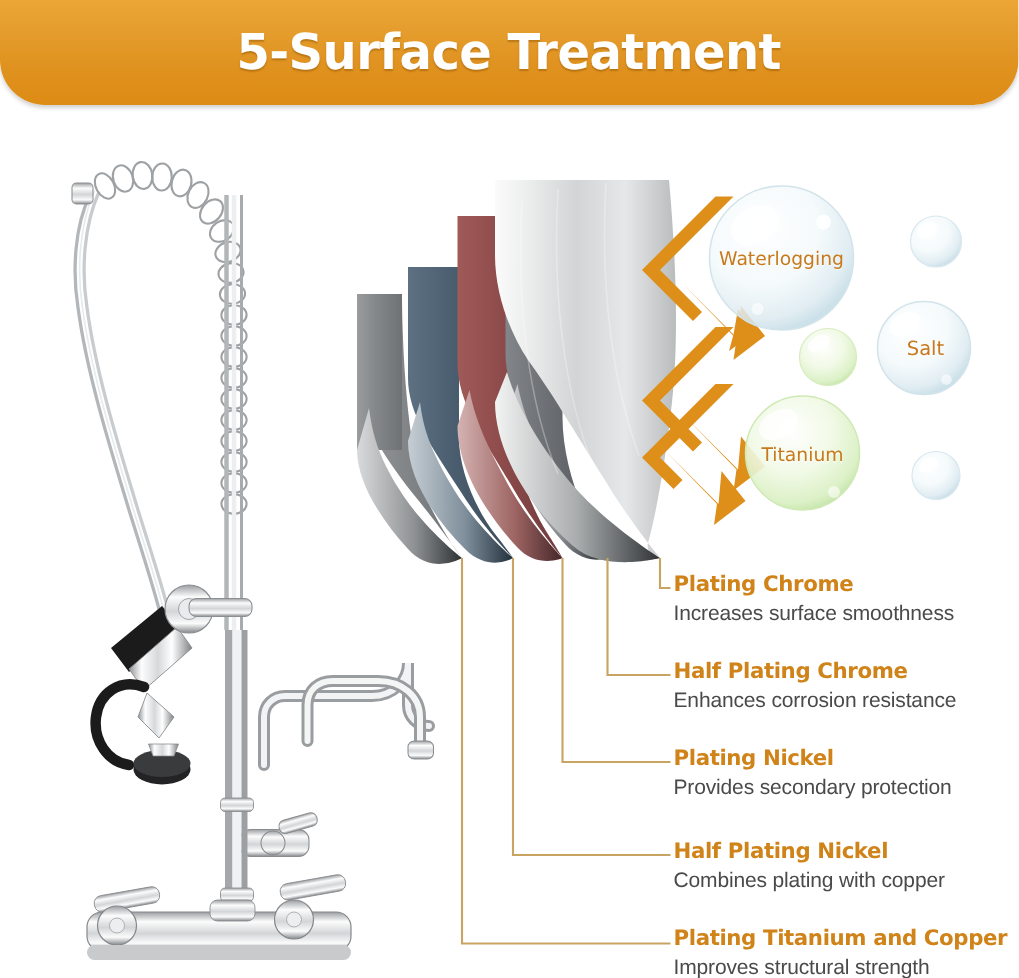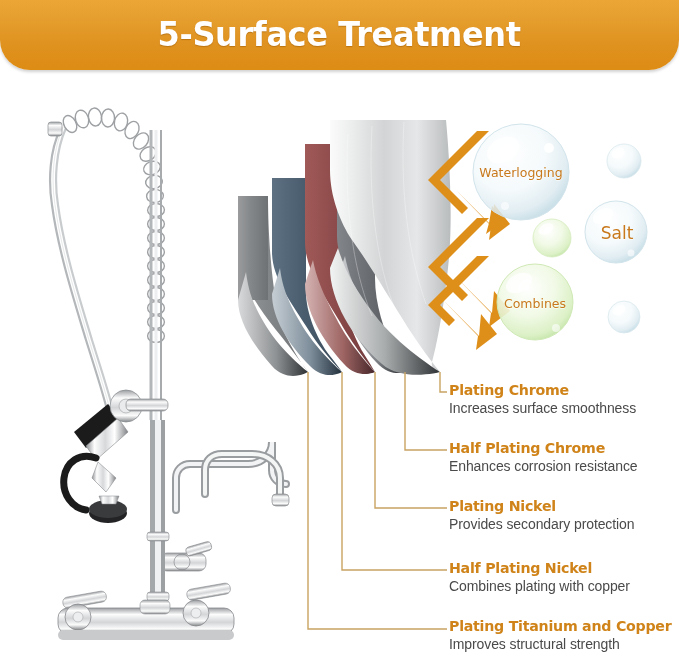--- a/index.html
+++ b/index.html
@@ -64,21 +64,21 @@
   .bubble-label {
     position: absolute;
     color: #c8791c;
     font-family: "DejaVu Sans", sans-serif;
     font-weight: normal;
     white-space: nowrap;
     transform: translate(-50%, -50%);
     text-shadow: 0 1px 0 rgba(255,255,255,0.6);
   }
   .bl-water { font-size: 12.5px; }
-  .bl-salt  { font-size: 17px; }
+  .bl-salt  { font-size: 13px; }
   .bl-acid  { font-size: 12.5px; }
 
   
   .callout {
     position: absolute;
     left: 449px;
     width: 232px;
   }
   .callout-title {
     color: #cf8318;
@@ -384,21 +384,21 @@
       </g>
       <g>
         <circle cx="624" cy="317" r="16" fill="url(#gBubbleBlue)" stroke="#d9e8ee" stroke-width="0.8"></circle>
         <ellipse cx="619" cy="310" rx="7" ry="4.5" fill="#ffffff" opacity="0.8" transform="rotate(-28 619 310)"></ellipse>
       </g>
     </g>
   </svg>
 
   <div class="bubble-label bl-water" style="left:521px; top:172px;">Waterlogging</div>
   <div class="bubble-label bl-salt" style="left:617px; top:233px;">Salt</div>
-  <div class="bubble-label bl-acid" style="left:535px; top:303px;">Combines</div>
+  <div class="bubble-label bl-acid" style="left:535px; top:303px;">Titanium</div>
 
   <div class="callout" style="top:382px;">
     <div class="callout-title">Plating Chrome</div>
     <div class="callout-desc">Increases surface smoothness</div>
   </div>
 
   <div class="callout" style="top:440px;">
     <div class="callout-title">Half Plating Chrome</div>
     <div class="callout-desc">Enhances corrosion resistance</div>
   </div>

